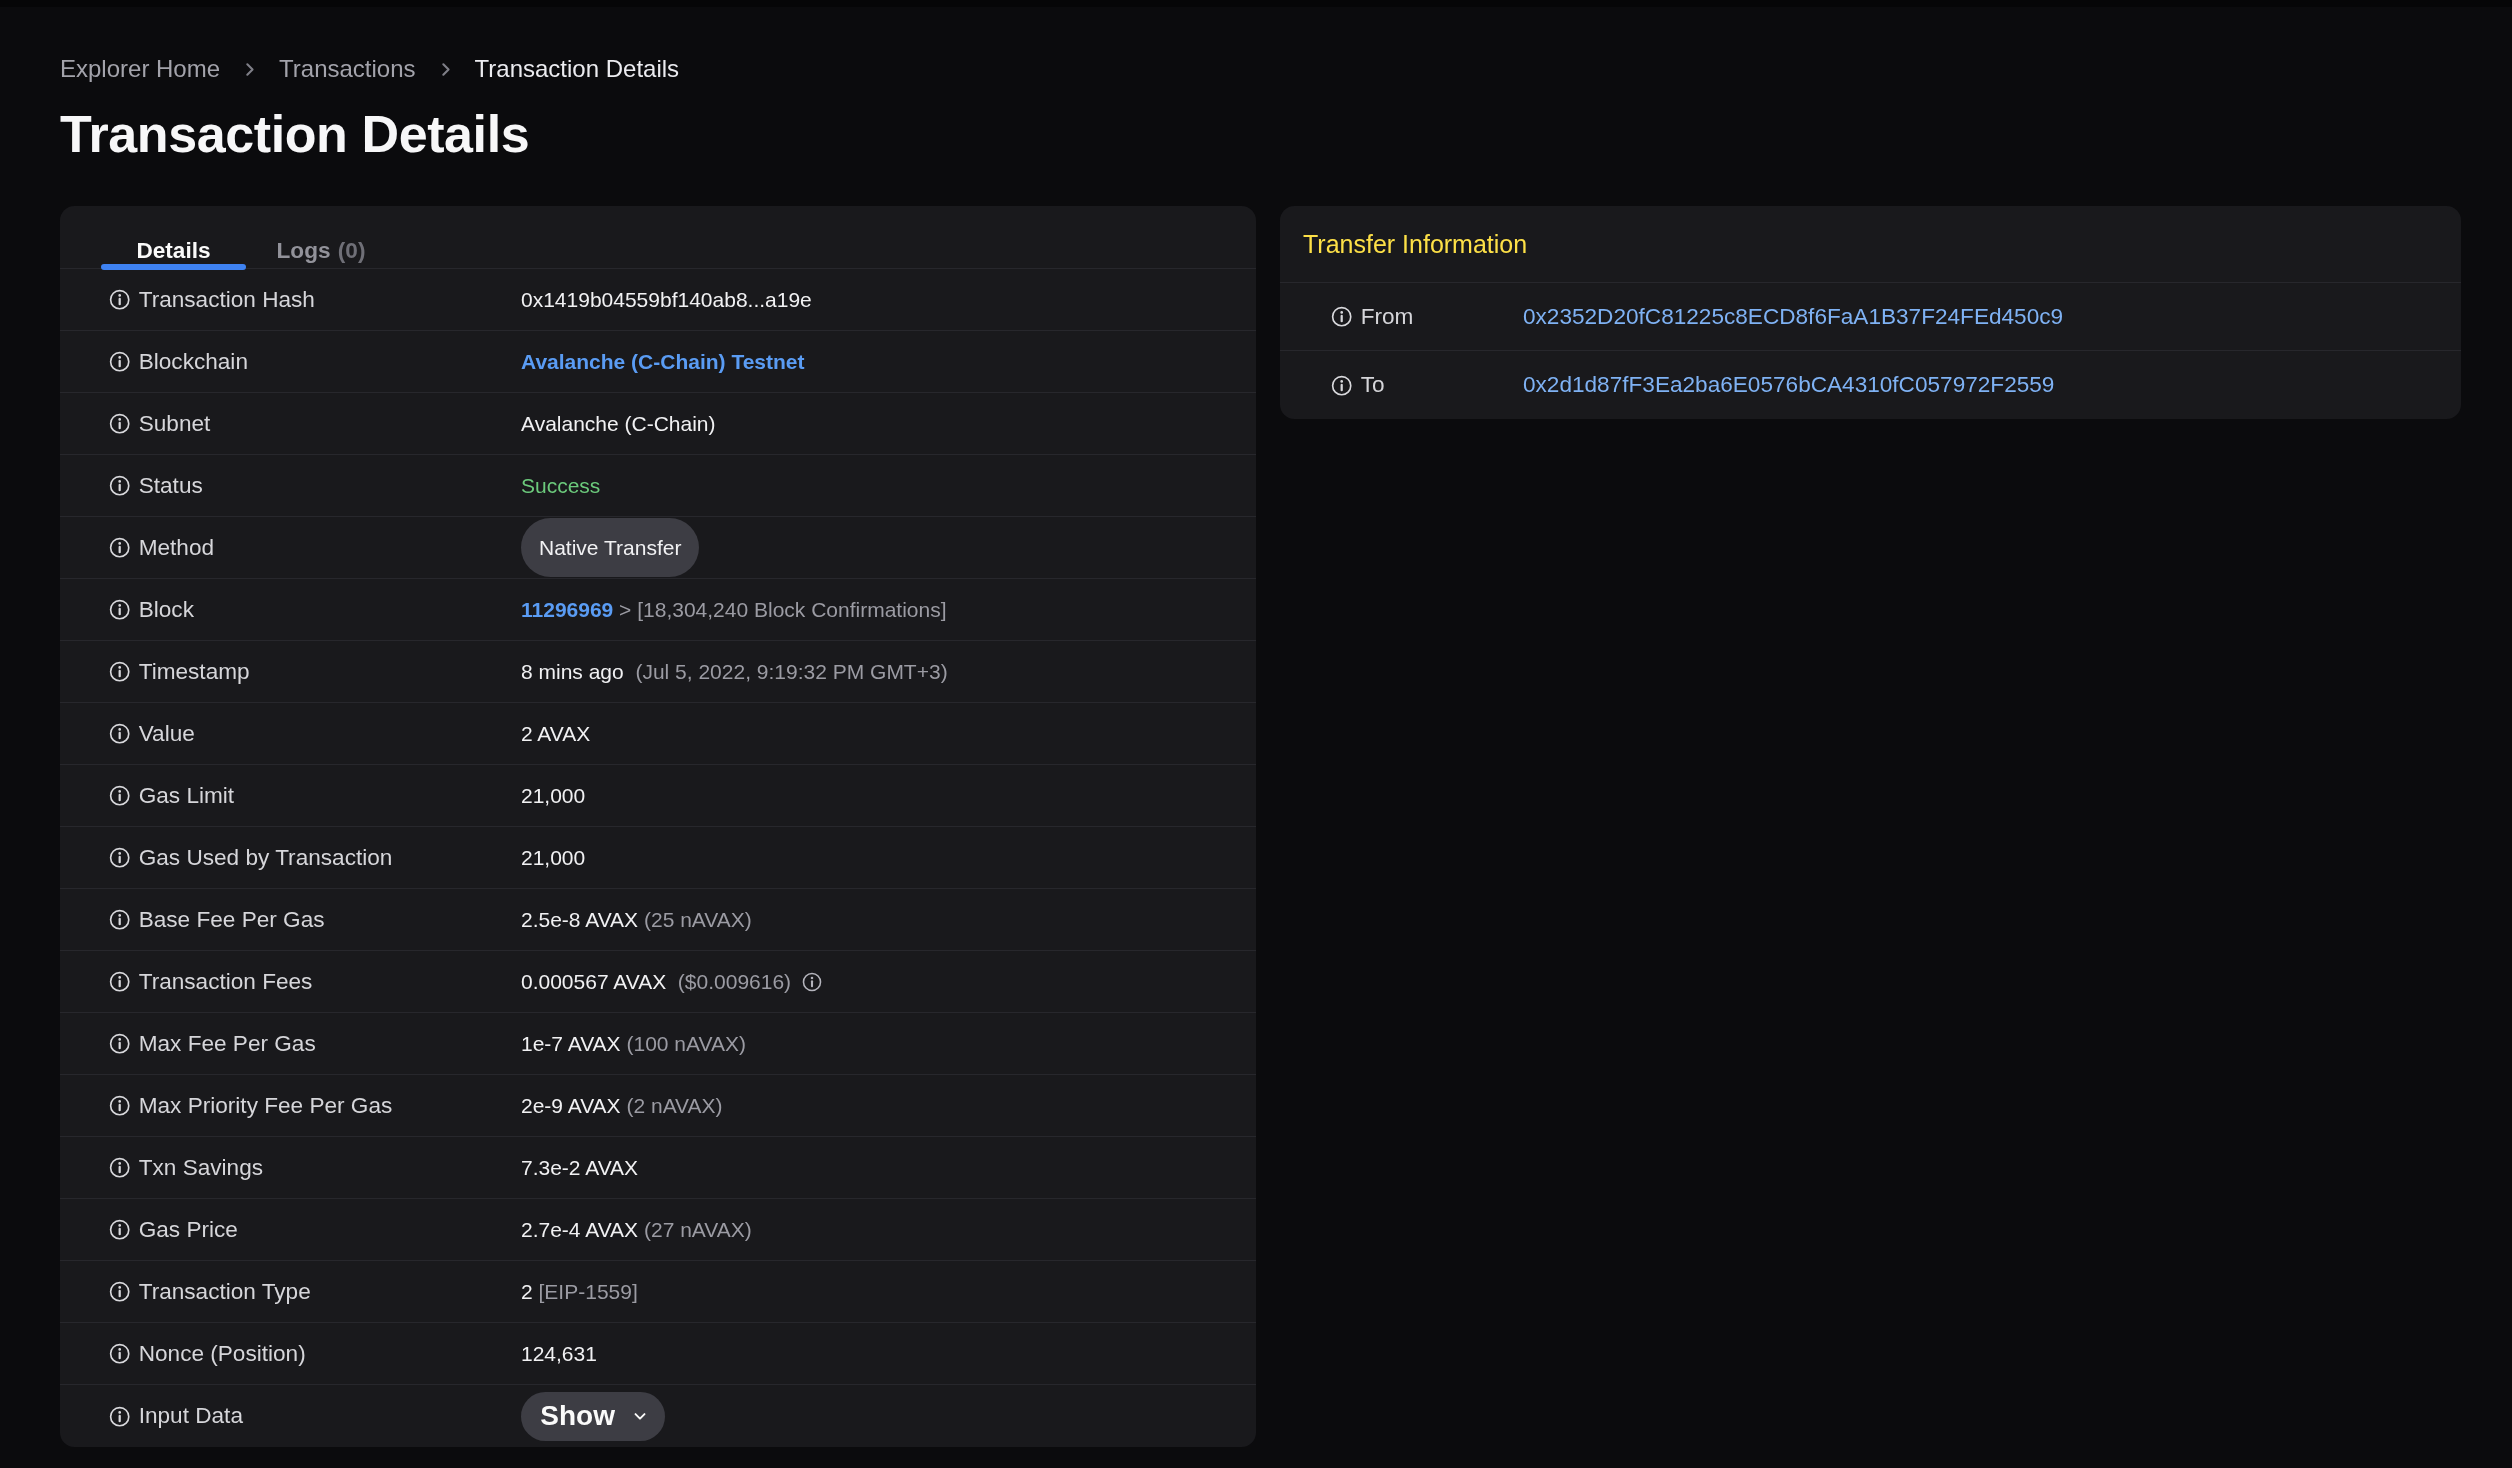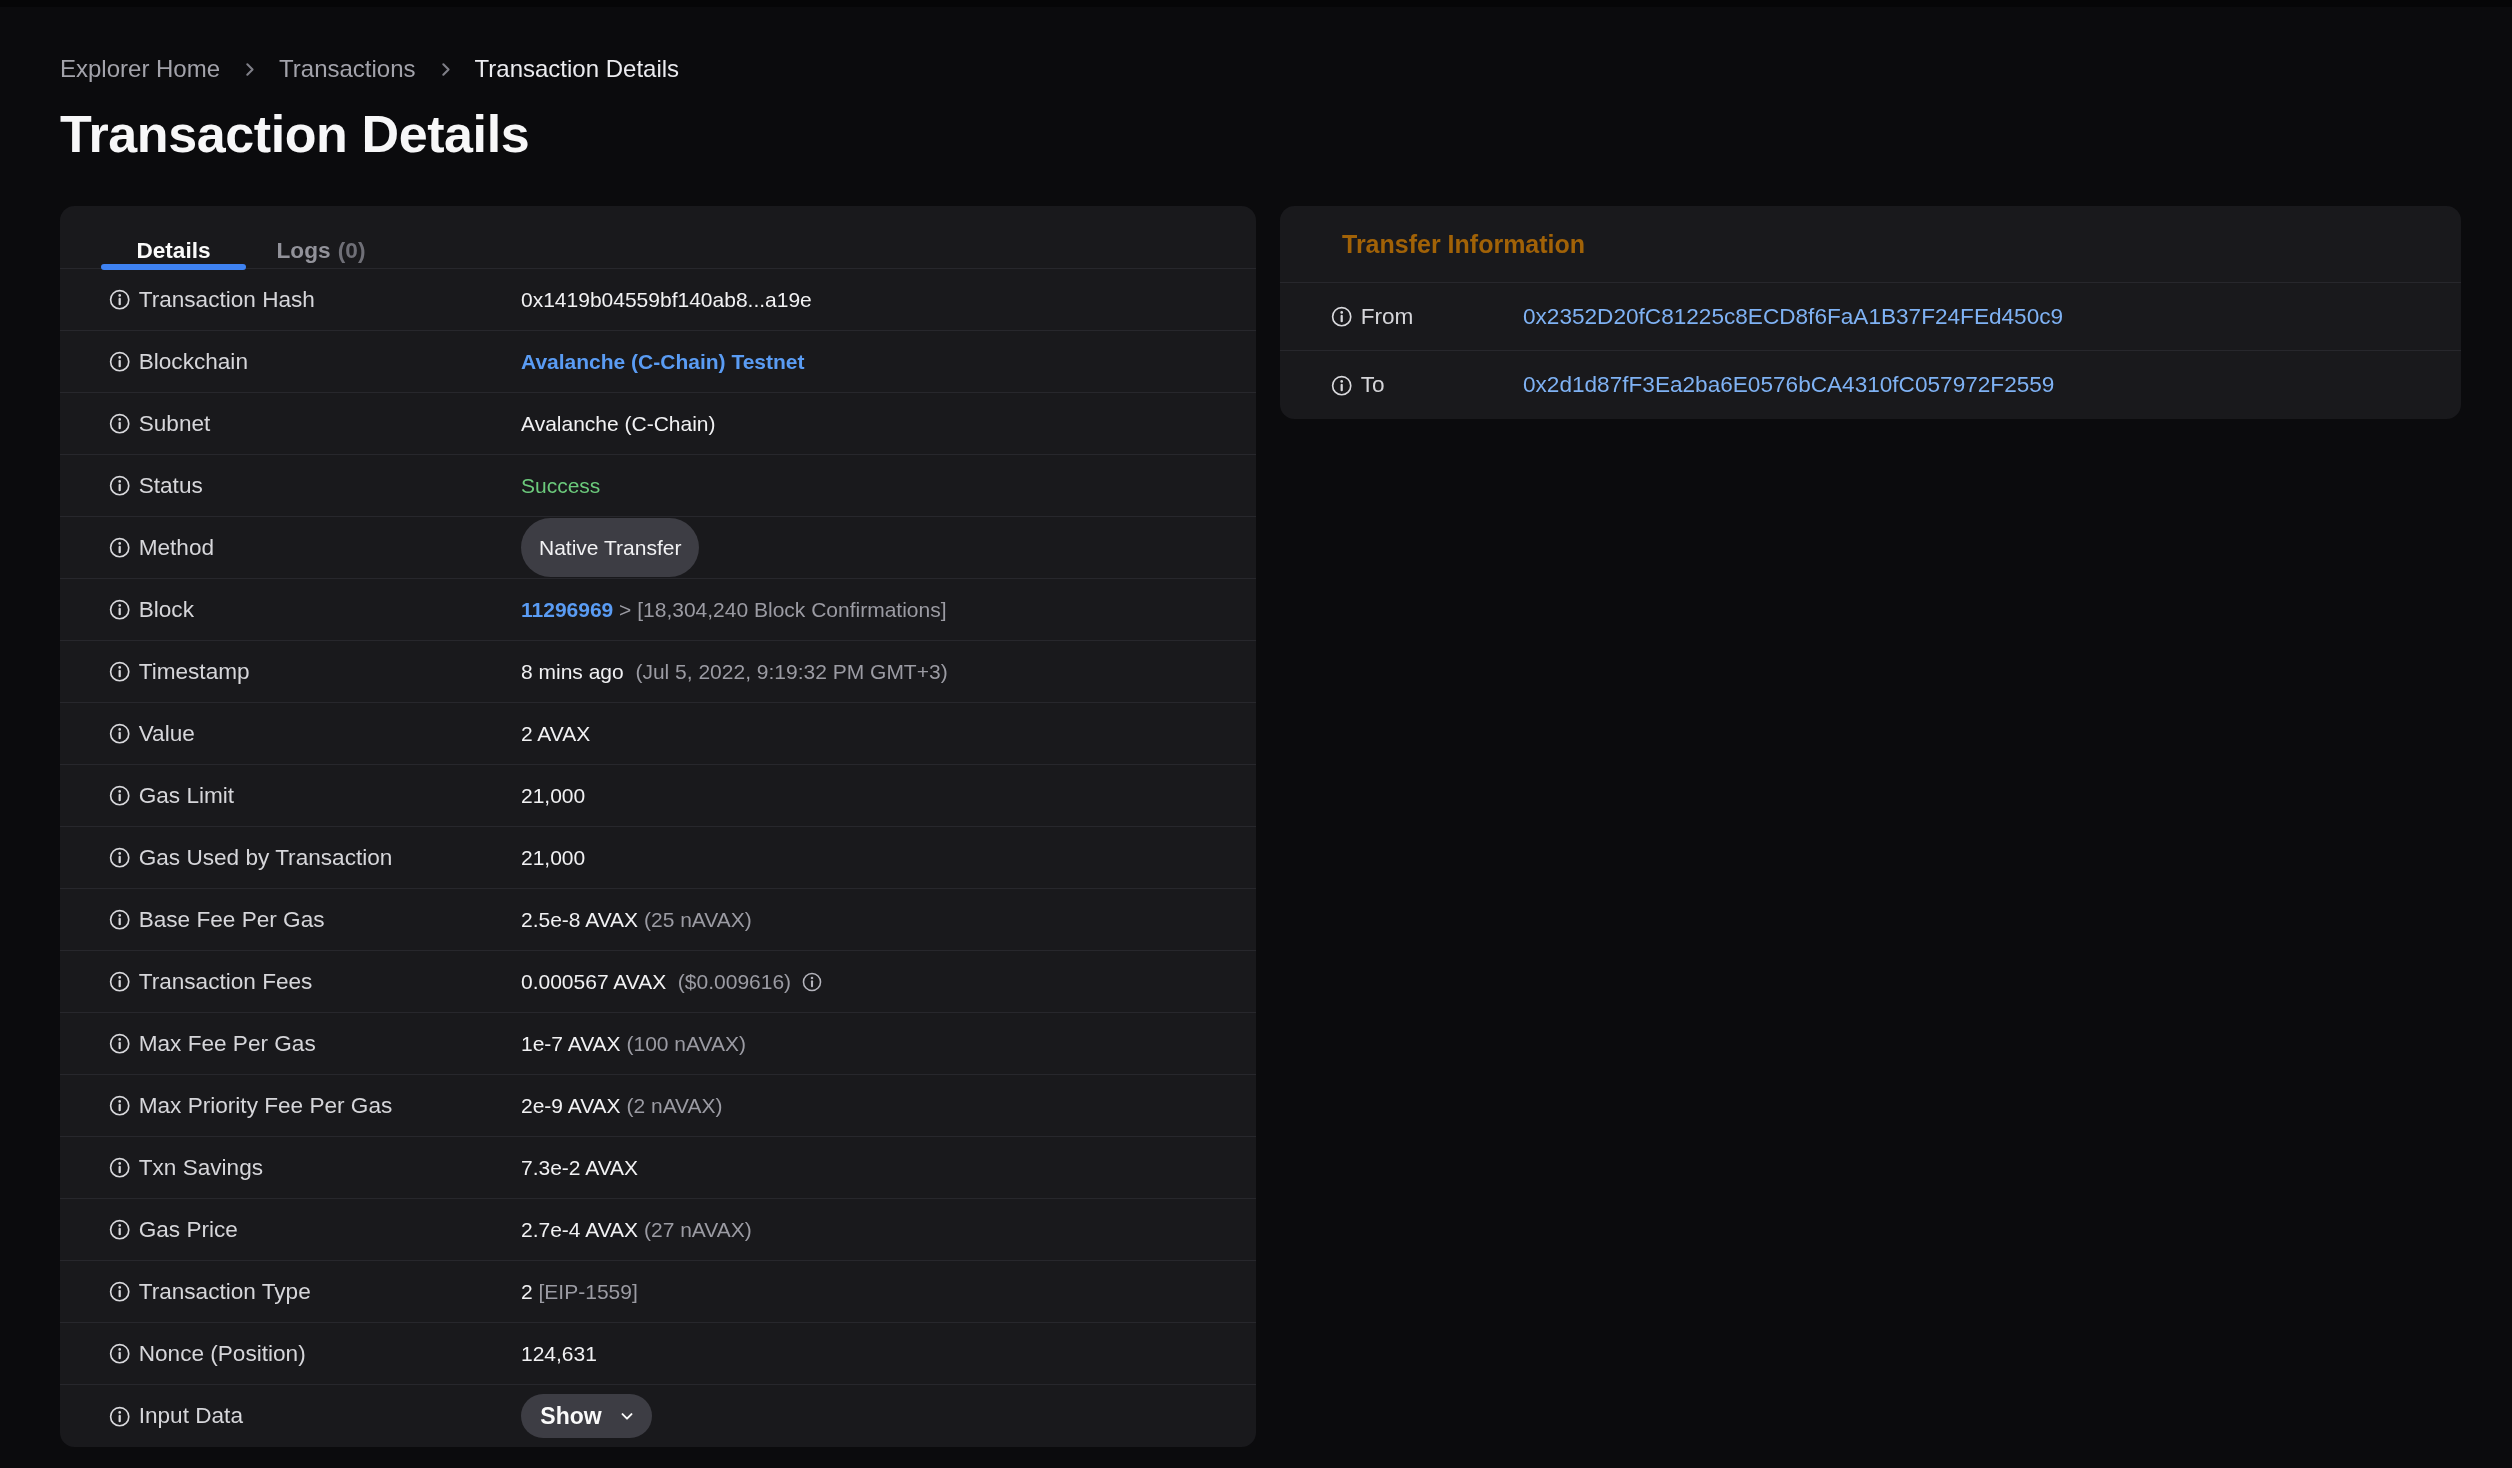--- a/index.html
+++ b/index.html
@@ -114,21 +114,21 @@
     border-radius: 805px;
   }
   .show-btn {
     display: inline-flex;
     align-items: center;
     gap: 16px;
     background: #3d3d44;
     color: #fafafa;
     border: none;
     font-family: inherit;
-    font-size: 23px;
+    font-size: 28px;
     font-weight: 600;
     line-height: 1;
     padding: 10.5px 16px 10.5px 19.3px;
     border-radius: 805px;
     cursor: pointer;
   }
   .show-btn svg { width: 18px; height: 18px; }
   .value-info-icon {
     width: 22px; height: 22px;
     margin-left: 9.7px;
@@ -136,25 +136,25 @@
     display: inline-flex;
     cursor: pointer;
   }
   .value-info-icon svg { width: 100%; height: 100%; }
 
   
   .transfer-header {
     display: flex;
     align-items: center;
     height: 77px;
-    padding-left: 62px;
+    padding-left: 23px;
     border-bottom: 1.2px solid var(--divider, #27272c);
     font-size: 25px;
-    font-weight: 700;
-    color: #a16207;
+    font-weight: 400;
+    color: #fde047;
   }
   .transfer-row {
     position: relative;
     display: flex;
     align-items: center;
     height: 68px;
     padding-left: 50px;
     border-bottom: 1.2px solid var(--divider, #27272c);
   }
   .transfer-row:last-child { border-bottom: none; }

